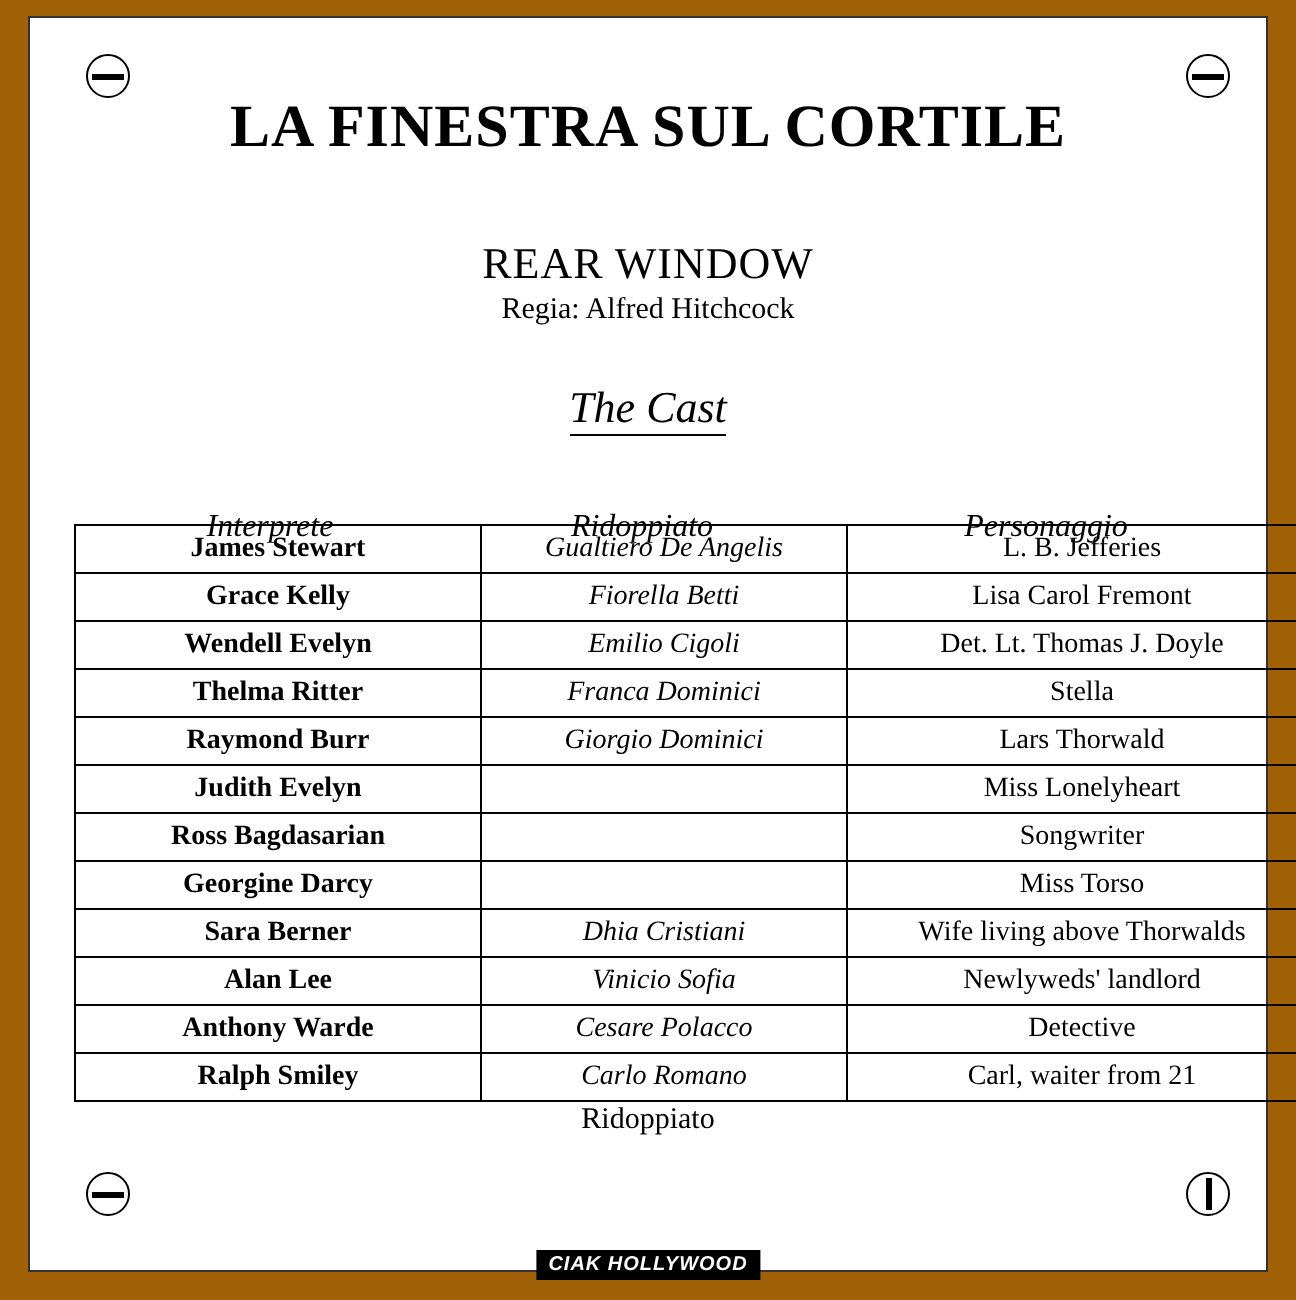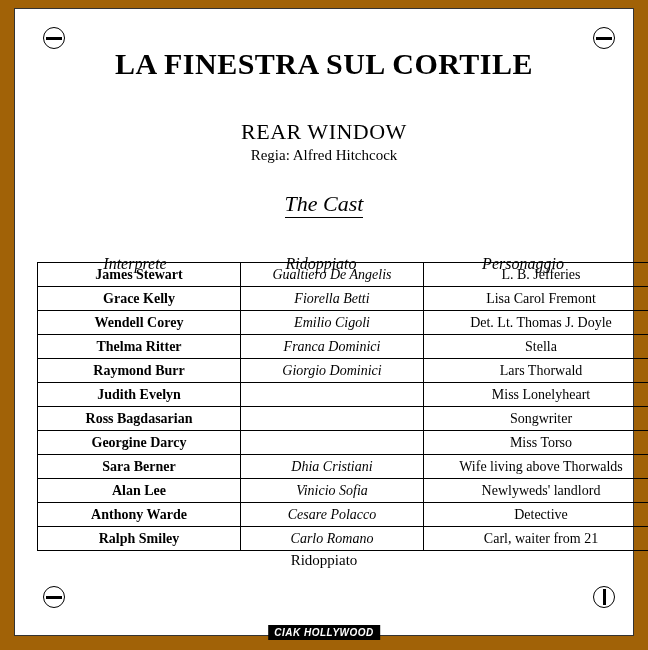--- a/index.html
+++ b/index.html
@@ -212,21 +212,21 @@
           <td class="interprete">James Stewart</td>
           <td class="doppiatore">Gualtiero De Angelis</td>
           <td class="personaggio">L. B. Jefferies</td>
         </tr>
         <tr>
           <td class="interprete">Grace Kelly</td>
           <td class="doppiatore">Fiorella Betti</td>
           <td class="personaggio">Lisa Carol Fremont</td>
         </tr>
         <tr>
-          <td class="interprete">Wendell Corey</td>
+          <td class="interprete">Wendell Evelyn</td>
           <td class="doppiatore">Emilio Cigoli</td>
           <td class="personaggio">Det. Lt. Thomas J. Doyle</td>
         </tr>
         <tr>
           <td class="interprete">Thelma Ritter</td>
           <td class="doppiatore">Franca Dominici</td>
           <td class="personaggio">Stella</td>
         </tr>
         <tr>
           <td class="interprete">Raymond Burr</td>

